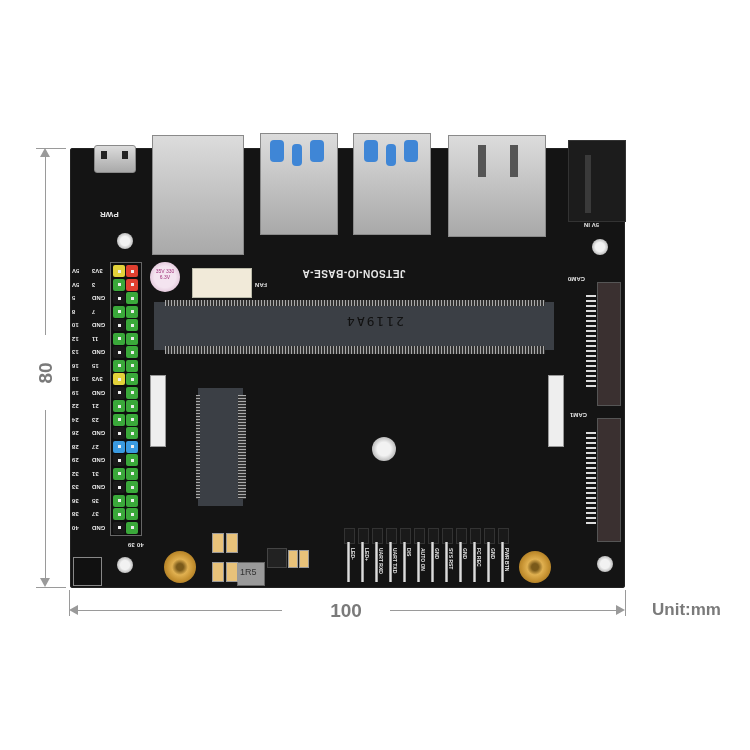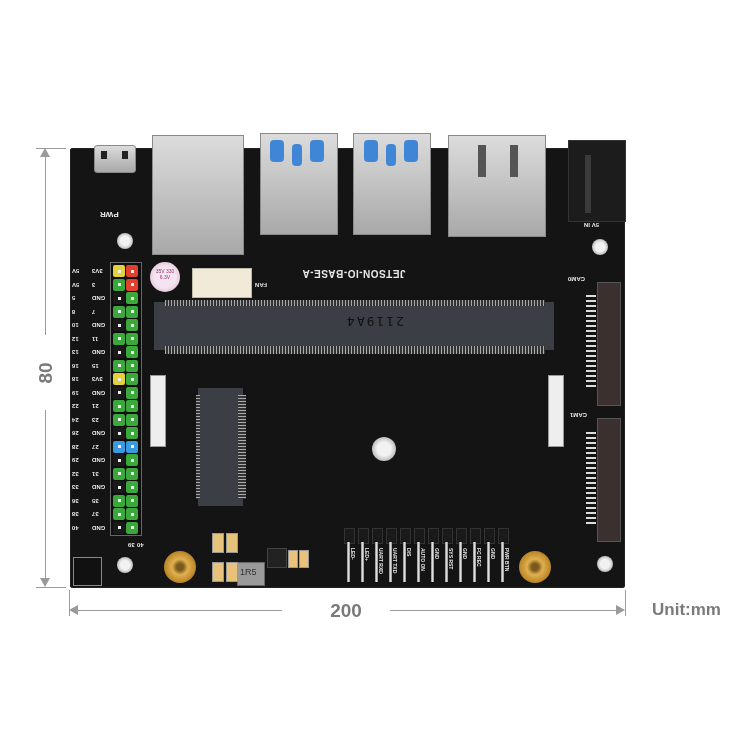--- a/index.html
+++ b/index.html
@@ -32,21 +32,21 @@
 <div class="abs" style="left:40px;top:148px;width:0;height:0;border-left:5px solid transparent;border-right:5px solid transparent;border-bottom:9px solid #9a9a9a;"></div>
 <div class="abs" style="left:40px;top:578px;width:0;height:0;border-left:5px solid transparent;border-right:5px solid transparent;border-top:9px solid #9a9a9a;"></div>
 <div class="abs dimtext" style="left:28px;top:362px;transform:rotate(-90deg);transform-origin:center;width:36px;text-align:center;">80</div>
 
 <div class="abs dimline" style="left:69px;top:590px;width:1px;height:26px;"></div>
 <div class="abs dimline" style="left:625px;top:590px;width:1px;height:26px;"></div>
 <div class="abs dimline" style="left:72px;top:610px;width:210px;height:1px;"></div>
 <div class="abs dimline" style="left:390px;top:610px;width:232px;height:1px;"></div>
 <div class="abs" style="left:69px;top:605px;width:0;height:0;border-top:5px solid transparent;border-bottom:5px solid transparent;border-right:9px solid #9a9a9a;"></div>
 <div class="abs" style="left:616px;top:605px;width:0;height:0;border-top:5px solid transparent;border-bottom:5px solid transparent;border-left:9px solid #9a9a9a;"></div>
-<div class="abs dimtext" style="left:318px;top:600px;width:56px;text-align:center;">200</div>
+<div class="abs dimtext" style="left:318px;top:600px;width:56px;text-align:center;">100</div>
 <div class="abs unit" style="left:652px;top:600px;">Unit:mm</div>
 
 <div class="abs board"></div>
 
 <div class="abs metal" style="left:94px;top:145px;width:40px;height:26px;border-radius:3px;"></div>
 <div class="abs" style="left:101px;top:151px;width:6px;height:8px;background:#222;"></div>
 <div class="abs" style="left:122px;top:151px;width:6px;height:8px;background:#222;"></div>
 <div class="abs silk" style="left:100px;top:210px;transform:rotate(180deg);">PWR</div>
 
 <div class="abs metal" style="left:152px;top:135px;width:90px;height:118px;"></div>

